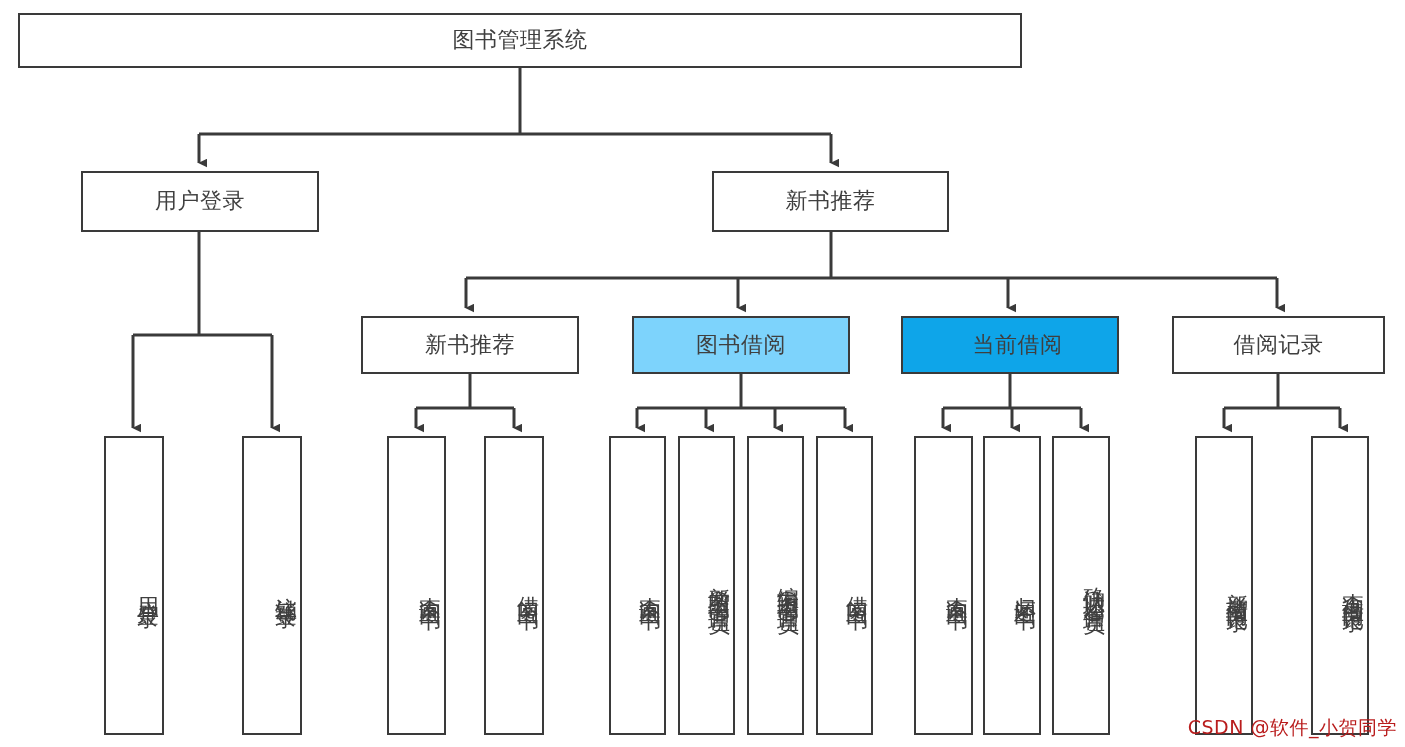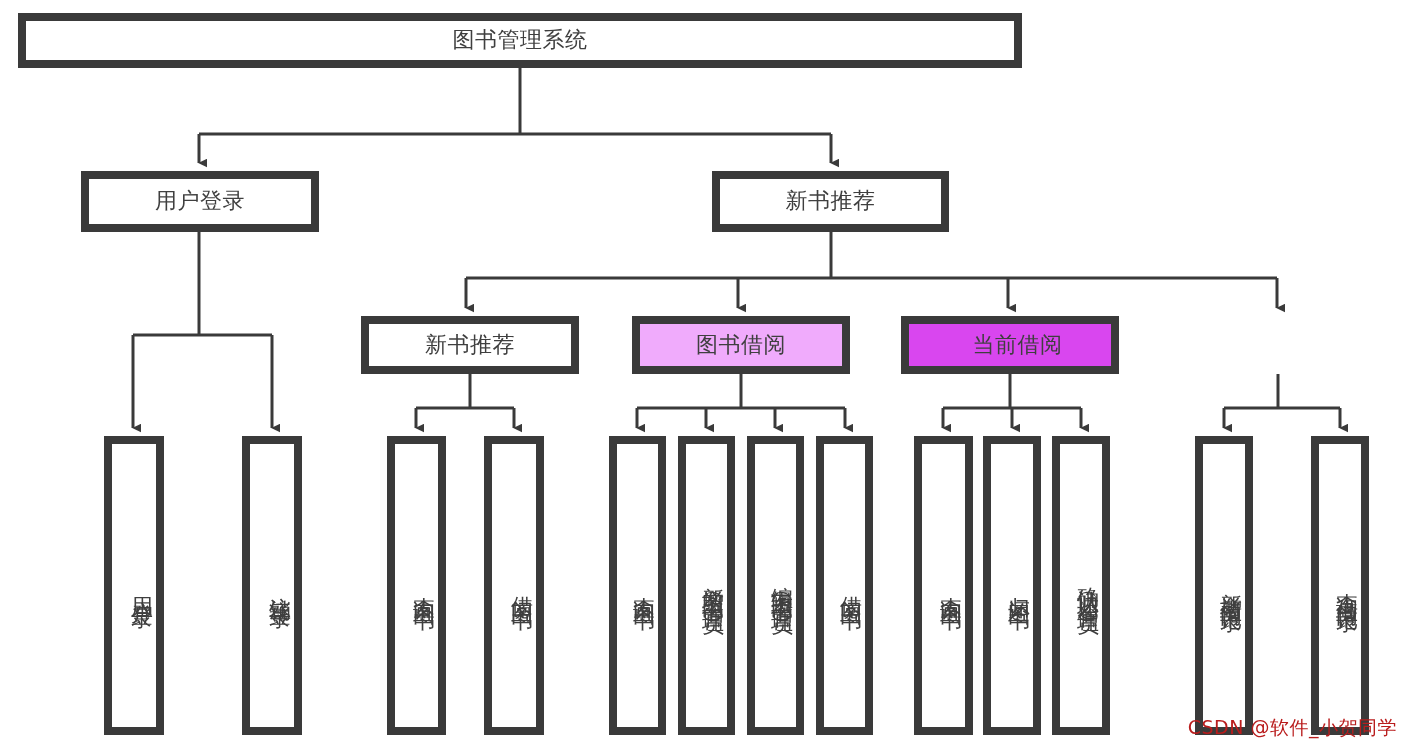--- a/index.html
+++ b/index.html
@@ -15,21 +15,21 @@
     position:absolute;left:0;top:0;width:1405px;height:747px;
   }
   svg#connectors{
     position:absolute;left:0;top:0;width:1405px;height:747px;
     pointer-events:none;
   }
   .node{
     position:absolute;
     box-sizing:border-box;
     background:#ffffff;
-    border:8px solid #f97316;
+    border:2px solid #f97316;
     display:flex;
     align-items:center;
     justify-content:center;
     color:#3f3f3f;
     letter-spacing:0.5px;
     z-index:3;
   }
   .node.h{
     font-size:22px;
     line-height:1.1;
@@ -124,25 +124,28 @@
   <div class="node h" style="left: 81px; top: 171px; width: 238px; height: 61px; border-color: rgb(58, 58, 58); background: rgb(255, 255, 255); color: rgb(63, 63, 63);">
     <span>用户登录</span>
   </div>
   <div class="node h" style="left: 712px; top: 171px; width: 237px; height: 61px; border-color: rgb(58, 58, 58); background: rgb(255, 255, 255); color: rgb(63, 63, 63);">
     <span>新书推荐</span>
   </div>
 
   <div class="node h" style="left: 361px; top: 316px; width: 218px; height: 58px; border-color: rgb(58, 58, 58); background: rgb(255, 255, 255); color: rgb(63, 63, 63); align-items: center;">
     <span>新书推荐</span>
   </div>
-  <div class="node h" style="left: 632px; top: 316px; width: 218px; height: 58px; border-color: rgb(58, 58, 58); background: #f0abfc; color: rgb(63, 63, 63); justify-content: center;">
+  <div class="node h" style="left: 632px; top: 316px; width: 218px; height: 58px; border-color: rgb(58, 58, 58); background: #7dd3fc; color: rgb(63, 63, 63); justify-content: center;">
     <span>图书借阅</span>
   </div>
-  <div class="node h" style="left: 901px; top: 316px; width: 218px; height: 58px; border-color: rgb(58, 58, 58); background: #d946ef; color: rgb(63, 63, 63); padding-left: 15px;">
+  <div class="node h" style="left: 901px; top: 316px; width: 218px; height: 58px; border-color: rgb(58, 58, 58); background: #0ea5e9; color: rgb(63, 63, 63); padding-left: 15px;">
     <span>当前借阅</span>
+  </div>
+  <div class="node h" style="left: 1172px; top: 316px; width: 213px; height: 58px; border-color: rgb(58, 58, 58); background: rgb(255, 255, 255); color: rgb(63, 63, 63);">
+    <span>借阅记录</span>
   </div>
 
   <div class="node v" style="left: 104px; top: 436px; width: 60px; height: 299px; border-color: rgb(58, 58, 58); background: rgb(255, 255, 255); color: rgb(63, 63, 63);">
     <span class="vtext">用户登录</span>
   </div>
   <div class="node v" style="left: 242px; top: 436px; width: 60px; height: 299px; border-color: rgb(58, 58, 58); background: rgb(255, 255, 255); color: rgb(63, 63, 63);">
     <span class="vtext">注销登录</span>
   </div>
   <div class="node v" style="left: 387px; top: 436px; width: 59px; height: 299px; border-color: rgb(58, 58, 58); background: rgb(255, 255, 255); color: rgb(63, 63, 63);">
     <span class="vtext">查询图书</span>

